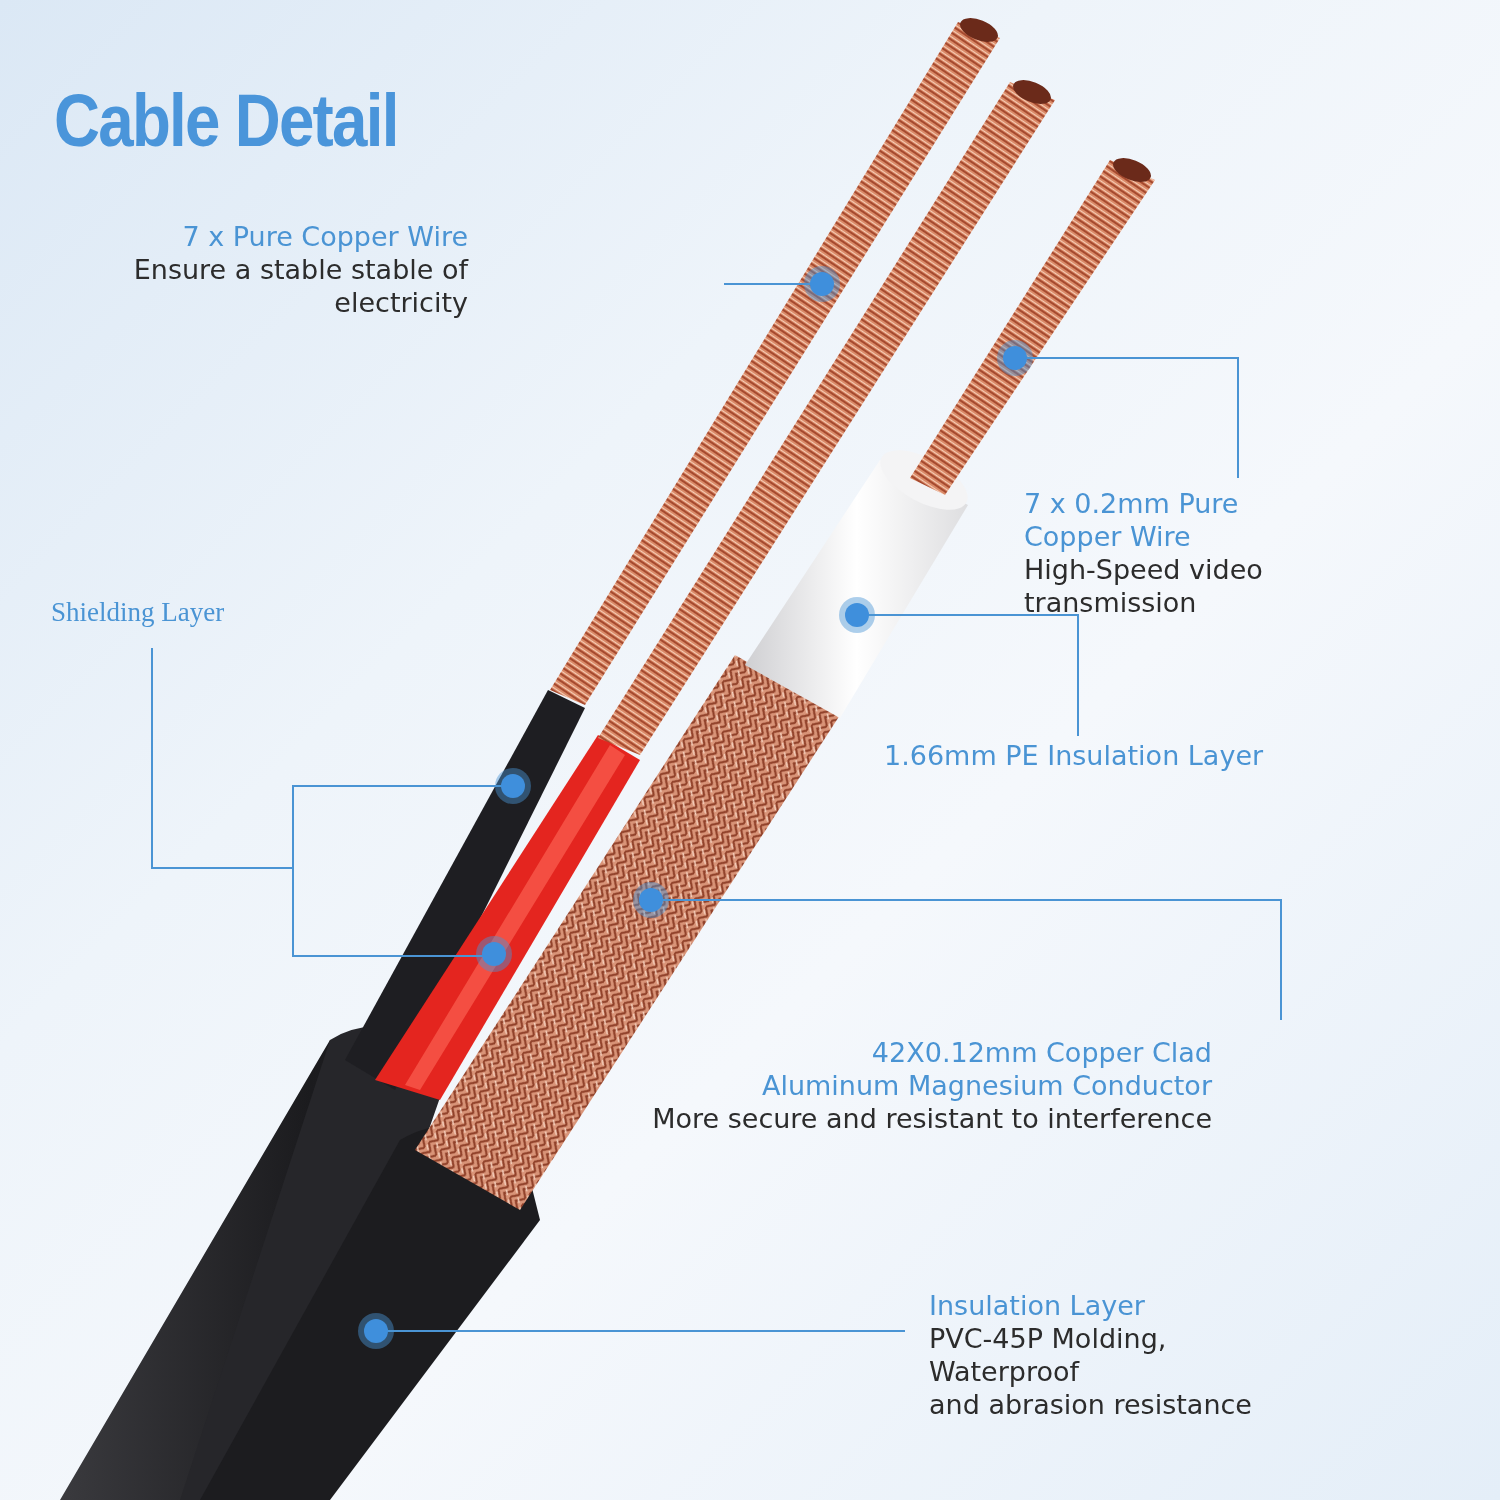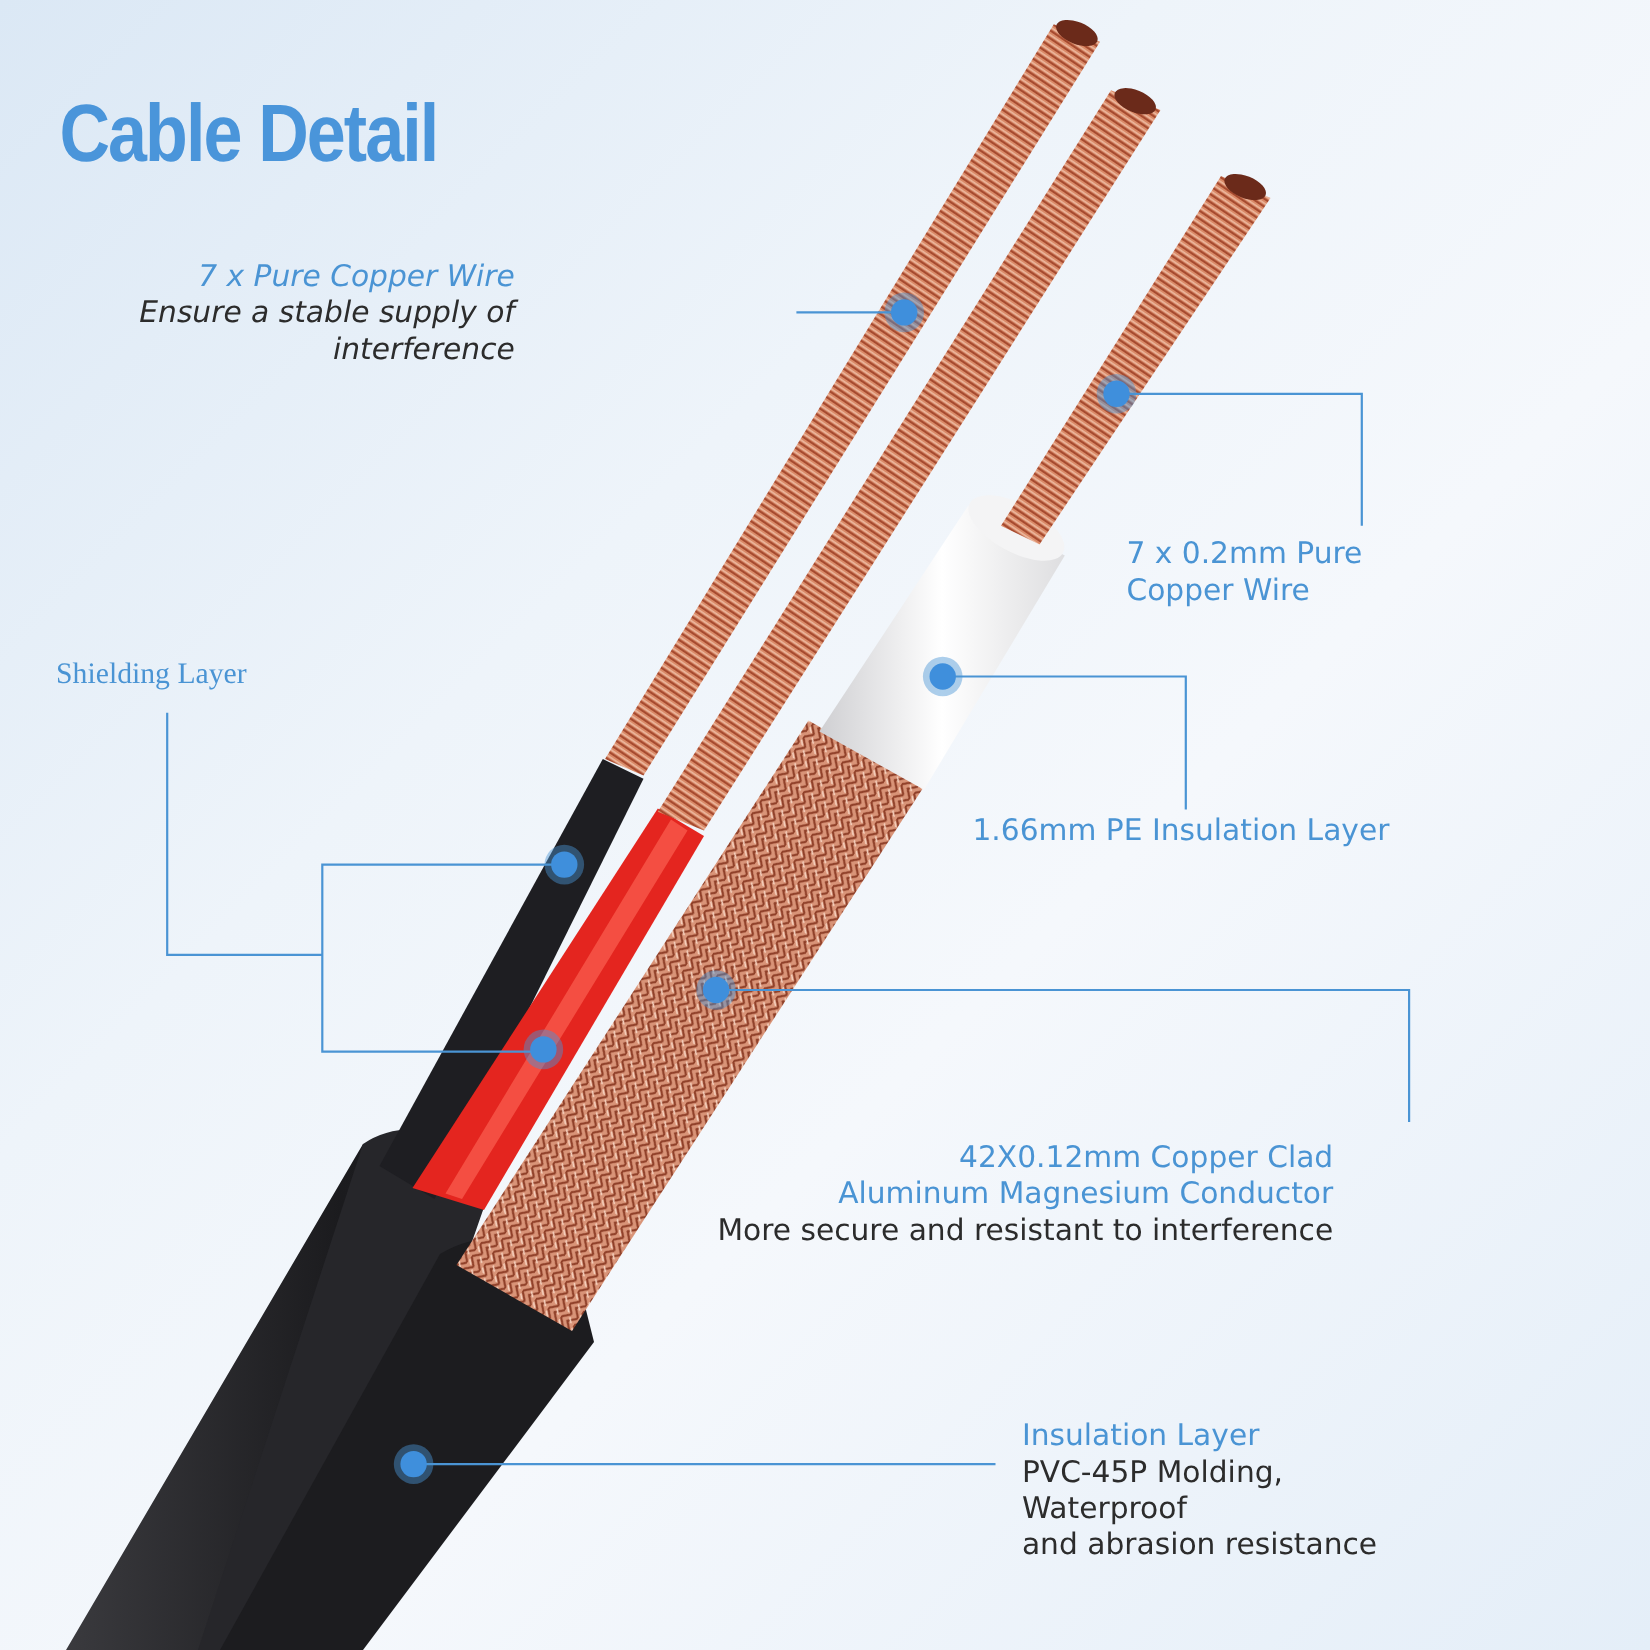--- a/index.html
+++ b/index.html
@@ -96,27 +96,28 @@
         <circle cx="857" cy="615" r="12" fill="#3f8fdc"></circle>
       <circle cx="651" cy="900" r="18" fill="#4a94d4" opacity="0.45"></circle>
         <circle cx="651" cy="900" r="12" fill="#3f8fdc"></circle>
       <circle cx="376" cy="1331" r="18" fill="#4a94d4" opacity="0.45"></circle>
         <circle cx="376" cy="1331" r="12" fill="#3f8fdc"></circle>
     </g>
   </svg>
 
   <div class="title">Cable Detail</div>
 
-  <div class="label right" style="right:800px; top:235px;font-style:italic;">
+  <div class="label right" style="right:800px; top:220px;">
     <div class="blue">7 x Pure Copper Wire</div>
-    <div class="dark">Ensure a stable supply of interference</div>
+    <div class="dark">Ensure a stable stable of electricity</div>
   </div>
 
   <div class="label" style="left:1024px; top:487px;">
     <div class="blue">7 x 0.2mm Pure Copper Wire</div>
+    <div class="dark">High-Speed video transmission</div>
   </div>
 
   <div class="label" style="left:51px; top:596px;font-family:Liberation Serif, serif;">
     <div class="blue">Shielding Layer</div>
   </div>
 
   <div class="label" style="left:884px; top:739px;text-align:right;">
     <div class="blue">1.66mm PE Insulation Layer</div>
   </div>
 

